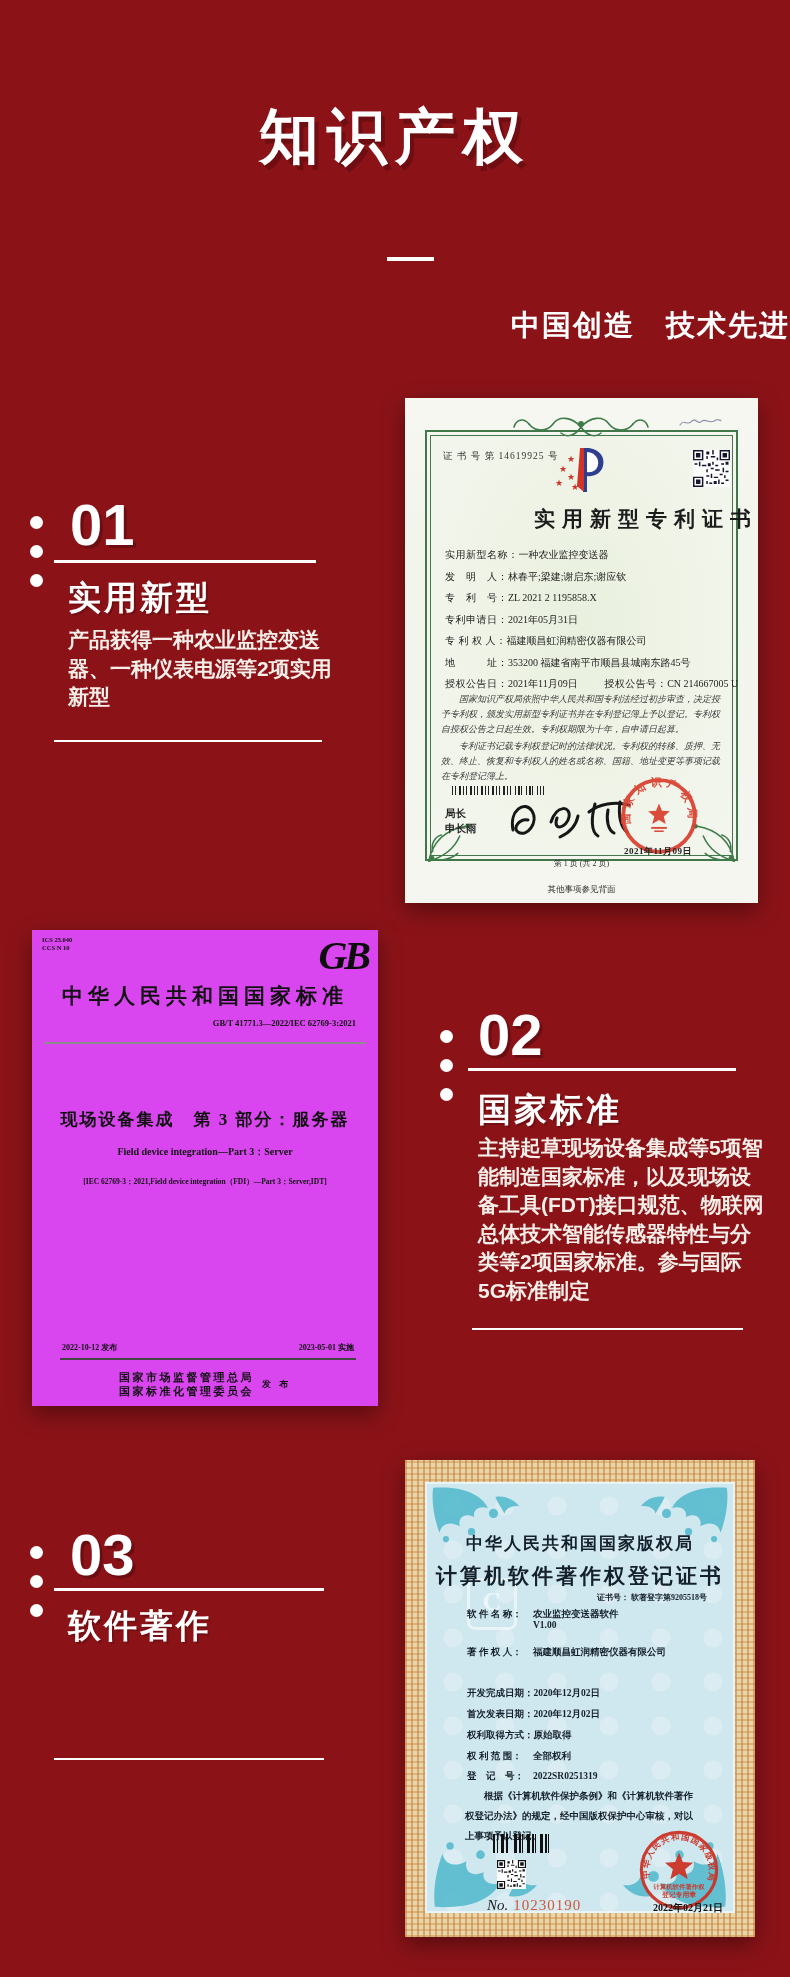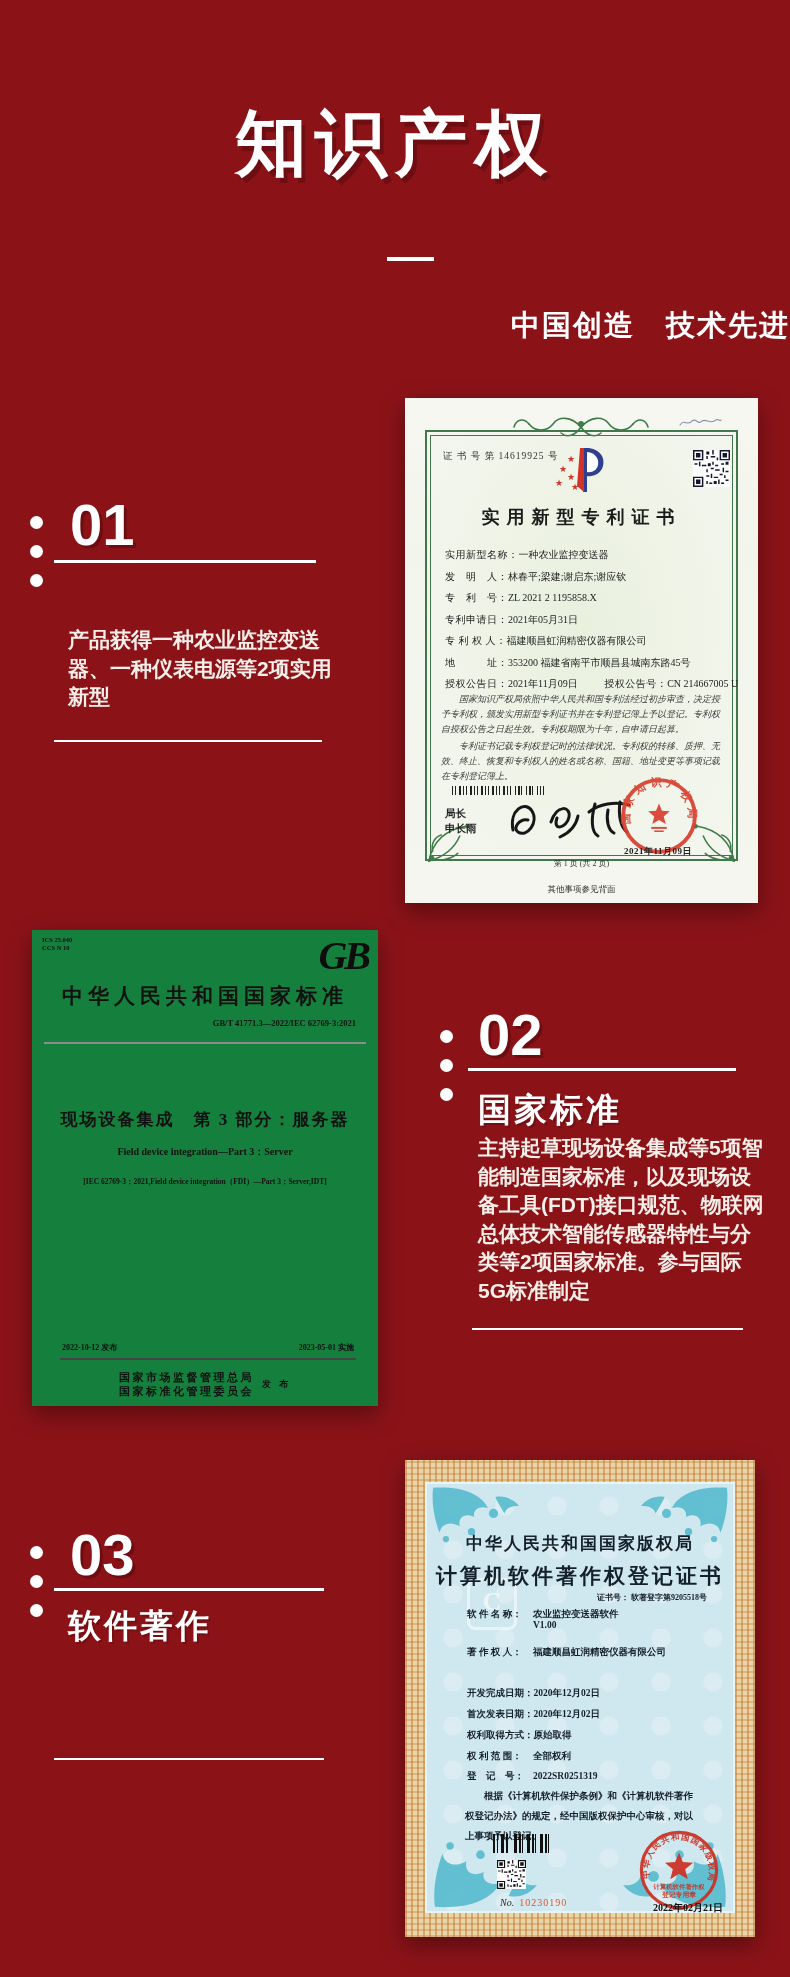--- a/index.html
+++ b/index.html
@@ -1,21 +1,21 @@
 <!DOCTYPE html>
 <html><head>
 <meta charset="utf-8">
 <style>
   html,body{margin:0;padding:0;background:#5a0d10;}
   .page{position:relative;width:790px;height:1977px;background:#8B1318;overflow:hidden;
         font-family:"Liberation Sans","DejaVu Sans",sans-serif;}
 
   
   .hdr-title{position:absolute;left:0;top:104px;width:790px;text-align:center;color:#fff;
-             font-size:72px;font-weight:900;letter-spacing:8px;line-height:1.1;
+             font-size:60px;font-weight:900;letter-spacing:8px;line-height:1.1;
              text-shadow:4px 5px 0 rgba(60,5,8,.35);}
   .hdr-dash{position:absolute;left:387px;top:257px;width:47px;height:4px;background:#fff;}
   .hdr-sub{position:absolute;left:0;top:306px;width:790px;text-align:right;color:#fff;
            font-size:29px;font-weight:700;letter-spacing:2px;}
 
   
   .sec{position:absolute;color:#fff;}
   .sec .dots{position:absolute;}
   .sec .dot{width:13px;height:13px;border-radius:50%;background:#fff;margin-bottom:16px;}
   .sec .num{position:absolute;font-size:58px;font-weight:900;line-height:1;
@@ -62,22 +62,22 @@
   .cert1 .frame-i{position:absolute;left:25px;right:25px;top:37px;bottom:47px;
                   border:1px solid #41774A;
                   background:radial-gradient(ellipse at 50% 45%,#e9f0de 0%,#f0f4e8 55%,#f4f6ef 100%);}
   .cert1 .flourish-top{position:absolute;left:106px;top:14px;width:140px;height:30px;}
   .cert1 .flourish-bl{position:absolute;left:18px;bottom:38px;width:58px;height:58px;}
   .cert1 .flourish-br{position:absolute;right:18px;bottom:38px;width:58px;height:58px;transform:scaleX(-1);}
   .cert1 .hand{position:absolute;right:36px;top:18px;width:44px;height:13px;}
   .cert1 .certno{position:absolute;left:38px;top:52px;font-size:9.5px;letter-spacing:1px;color:#333;}
   .cert1 .logo{position:absolute;left:148px;top:48px;width:58px;height:48px;}
   .cert1 .qr{position:absolute;right:28px;top:52px;width:37px;height:37px;}
-  .cert1 .title{position:absolute;left:0;top:107px;width:100%;text-align:center;
-                font-size:18px;font-weight:700;letter-spacing:7px;color:#1c1c1c;}
+  .cert1 .title{position:absolute;left:0;top:107px;width:100%;text-align:right;
+                font-size:21px;font-weight:700;letter-spacing:7px;color:#1c1c1c;}
   .cert1 .fields{position:absolute;left:40px;top:150px;width:285px;font-size:10px;color:#222;}
   .cert1 .fields .row{height:21.5px;white-space:nowrap;}
   .cert1 .fields .lab{letter-spacing:.5px;}
   .cert1 .g2{margin-left:24px;}
   .cert1 .paras{position:absolute;left:36px;right:34px;top:294px;font-size:9px;line-height:15px;
                 color:#3a3a3a;font-style:italic;}
   .cert1 .paras p{margin:0 0 2px 0;text-indent:2em;}
   .cert1 .barcode{position:absolute;left:47px;top:388px;width:92px;height:9px;
       background:repeating-linear-gradient(90deg,#222 0 1.5px,transparent 1.5px 3px,#222 3px 4px,
                  transparent 4px 7.5px,#222 7.5px 9.5px,transparent 9.5px 11px);}
@@ -85,21 +85,21 @@
                 color:#222;line-height:15px;}
   .cert1 .sig{position:absolute;left:92px;top:392px;width:142px;height:56px;}
   .cert1 .seal{position:absolute;left:215px;top:379px;width:78px;height:78px;opacity:.93;}
   .cert1 .sealdate{position:absolute;left:219px;top:447px;font-size:9px;font-weight:700;color:#222;
                    letter-spacing:.5px;z-index:3;}
   .cert1 .pageinfo{position:absolute;left:0;top:460px;width:100%;text-align:center;font-size:8px;color:#333;}
   .cert1 .footnote{position:absolute;left:0;top:486px;width:100%;text-align:center;font-size:8.5px;
                    color:#333;}
 
   
-  .gbdoc{left:32px;top:930px;width:346px;height:476px;background:#15803d;color:#111;}
+  .gbdoc{left:32px;top:930px;width:346px;height:476px;background:#d946ef;color:#111;}
   .gbdoc .ics{position:absolute;left:10px;top:6px;font-size:6.5px;font-weight:700;line-height:8px;}
   .gbdoc .gblogo{position:absolute;right:10px;top:2px;font-size:40px;font-weight:900;
                  letter-spacing:-3px;font-style:italic;color:#0d0d0d;}
   .gbdoc .stdname{position:absolute;left:0;top:52px;width:100%;text-align:center;
                   font-size:21px;font-weight:700;letter-spacing:5px;}
   .gbdoc .code{position:absolute;right:22px;top:88px;font-size:8.5px;font-weight:700;}
   .gbdoc .hr{position:absolute;left:12px;right:12px;top:112px;height:2px;background:#8d8d8d;}
   .gbdoc .t-cn{position:absolute;left:0;top:178px;width:100%;text-align:center;
                font-size:17px;font-weight:700;letter-spacing:2px;}
   .gbdoc .t-en{position:absolute;left:0;top:215px;width:100%;text-align:center;
@@ -136,21 +136,21 @@
                 font-size:21px;font-weight:800;letter-spacing:3px;}
   .cert3 .certno{position:absolute;right:26px;top:108px;font-size:8px;font-weight:700;}
   .cert3 .frow{position:absolute;left:40px;font-size:9.5px;font-weight:700;white-space:nowrap;}
   .cert3 .frow .lab{display:inline-block;min-width:66px;}
   .cert3 .para{position:absolute;left:38px;right:32px;top:302px;font-size:9.5px;font-weight:700;
                line-height:20px;text-indent:2em;}
   .cert3 .barcode{position:absolute;left:66px;top:350px;width:56px;height:19px;
       background:repeating-linear-gradient(90deg,#111 0 2px,transparent 2px 3.5px,#111 3.5px 4.5px,
                  transparent 4.5px 8px,#111 8px 11px,transparent 11px 13px);}
   .cert3 .qr{position:absolute;left:70px;top:376px;width:29px;height:29px;}
-  .cert3 .noline{position:absolute;left:73px;top:413px;font-size:10px;color:#222;font-style:italic;}
+  .cert3 .noline{position:absolute;left:60px;top:413px;font-size:15px;color:#222;font-style:italic;}
   .cert3 .noline .nv{color:#d4553a;font-style:normal;letter-spacing:1px;margin-left:5px;}
   .cert3 .seal{position:absolute;left:212px;top:346px;width:80px;height:80px;opacity:.95;}
   .cert3 .sealdate{position:absolute;left:226px;top:417px;font-size:10px;font-weight:700;color:#111;z-index:3;}
 </style>
 </head>
 <body>
 
 <div class="page">
 
   <div class="hdr-title">知识产权</div>
@@ -158,20 +158,21 @@
   <div class="hdr-sub">中国创造　技术先进</div>
 
   <div class="sec s1">
     <div class="dots">
       <div class="dot"></div>
         <div class="dot"></div>
         <div class="dot"></div>
     </div>
     <div class="num">01</div>
     <div class="rule under"></div>
+    <div class="head">实用新型</div>
     <div class="desc">产品获得一种农业监控变送器、一种仪表电源等2项实用新型</div>
     <div class="rule thin bottom"></div>
   </div>
 
   <div class="sec s2">
     <div class="dots">
       <div class="dot"></div>
         <div class="dot"></div>
         <div class="dot"></div>
     </div>

